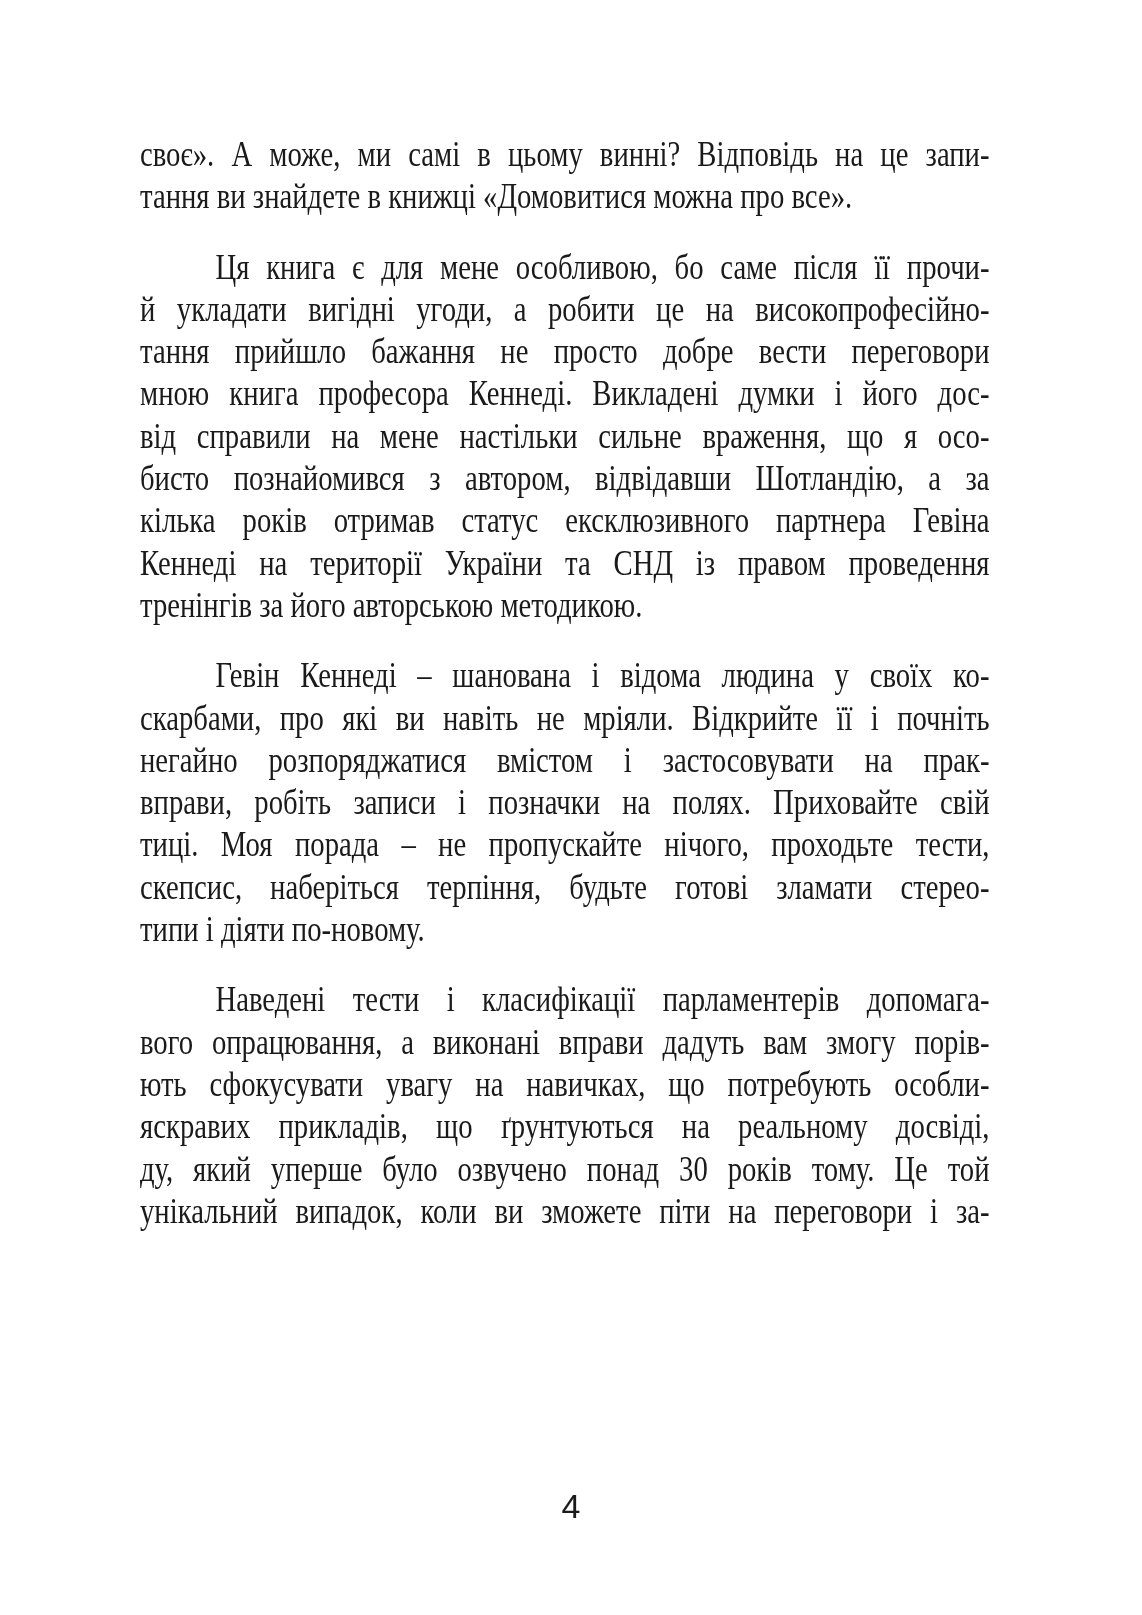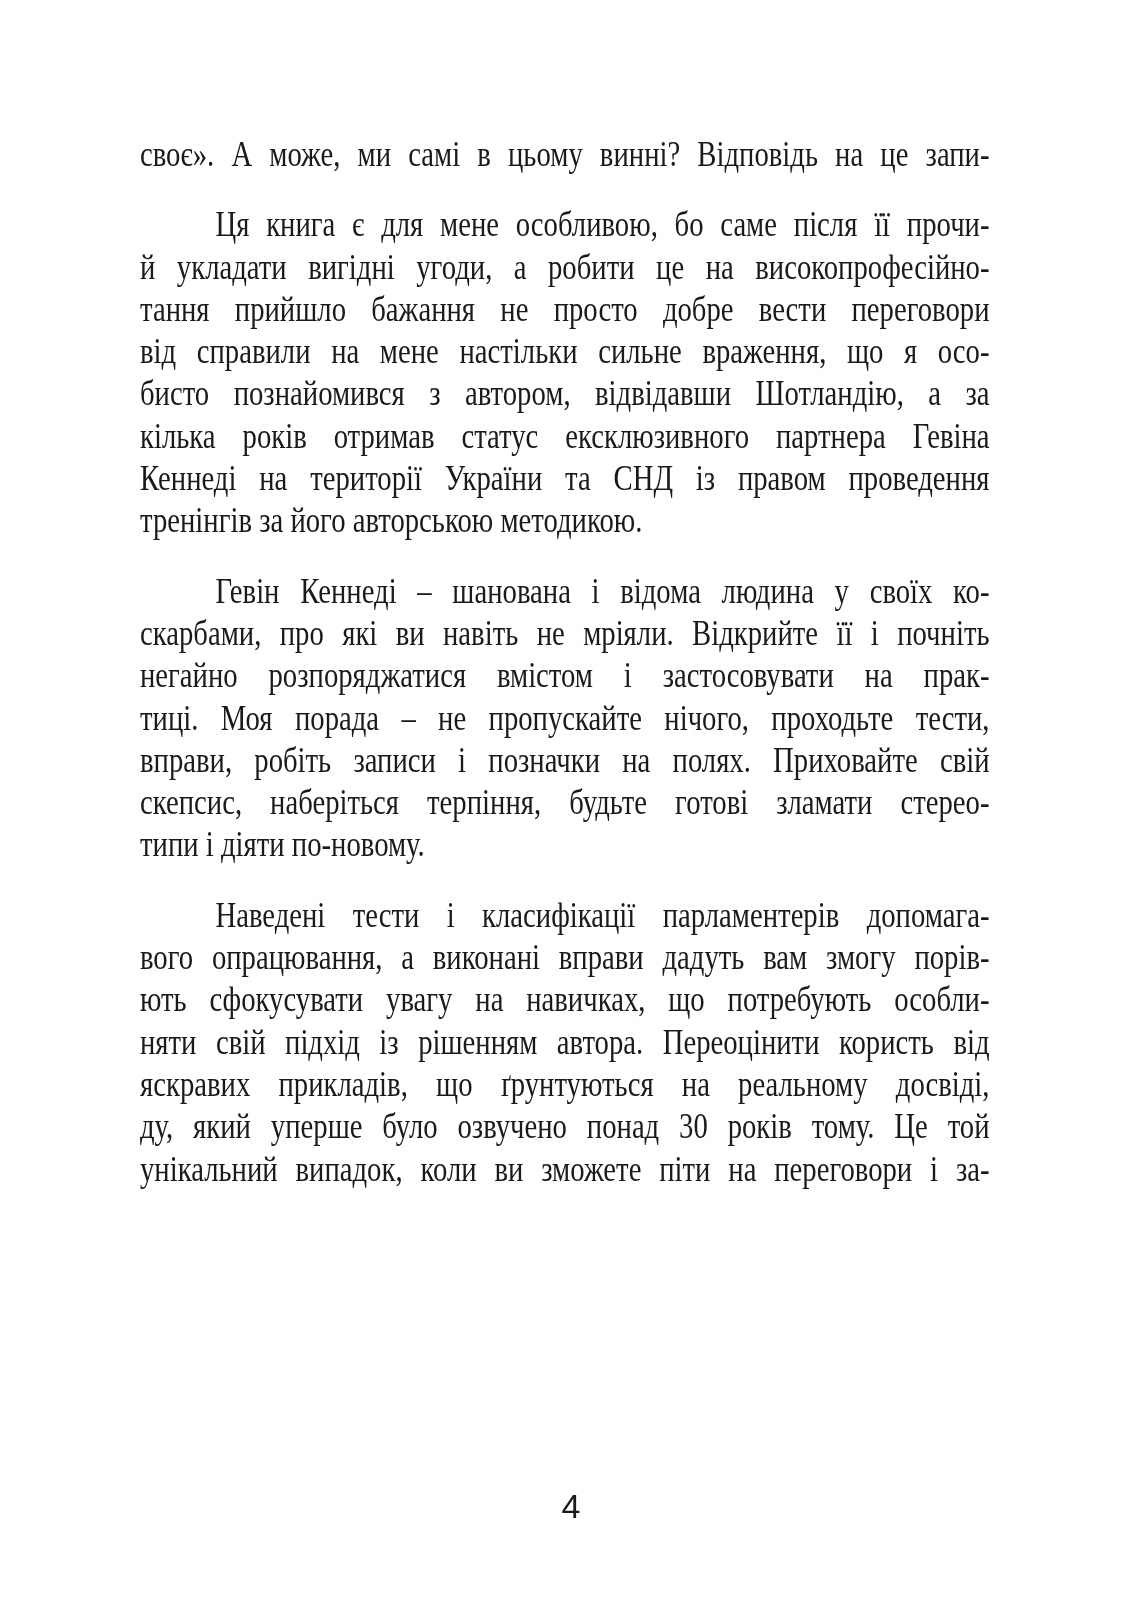--- a/index.html
+++ b/index.html
@@ -70,48 +70,49 @@
     }
   </style>
 </head>
 <body>
 
 <div class="page">
   <div class="text-block">
 
     <div class="paragraph">
       <span class="line"><span class="inner">своє». А може, ми самі в цьому винні? Відповідь на це запи-</span></span>
+      <span class="line last"><span class="inner">тання ви знайдете в книжці «Домовитися можна про все».</span></span>
     </div>
 
     <div class="paragraph">
       <span class="line indent"><span class="inner">Ця книга є для мене особливою, бо саме після її прочи-</span></span>
       <span class="line"><span class="inner">й укладати вигідні угоди, а робити це на високопрофесійно-</span></span>
       <span class="line"><span class="inner">тання прийшло бажання не просто добре вести переговори</span></span>
+      <span class="line"><span class="inner">мною книга професора Кеннеді. Викладені думки і його дос-</span></span>
       <span class="line"><span class="inner">від справили на мене настільки сильне враження, що я осо-</span></span>
       <span class="line"><span class="inner">бисто познайомився з автором, відвідавши Шотландію, а за</span></span>
       <span class="line"><span class="inner">кілька років отримав статус ексклюзивного партнера Гевіна</span></span>
       <span class="line"><span class="inner">Кеннеді на території України та СНД із правом проведення</span></span>
       <span class="line last"><span class="inner">тренінгів за його авторською методикою.</span></span>
     </div>
 
     <div class="paragraph">
       <span class="line indent"><span class="inner">Гевін Кеннеді – шанована і відома людина у своїх ко-</span></span>
       <span class="line"><span class="inner">скарбами, про які ви навіть не мріяли. Відкрийте її і почніть</span></span>
       <span class="line"><span class="inner">негайно розпоряджатися вмістом і застосовувати на прак-</span></span>
+      <span class="line"><span class="inner">вправи, робіть записи і позначки на полях. Приховайте свій</span></span>
       <span class="line"><span class="inner">тиці. Моя порада – не пропускайте нічого, проходьте тести,</span></span>
-      <span class="line"><span class="inner">вправи, робіть записи і позначки на полях. Приховайте свій</span></span>
       <span class="line"><span class="inner">скепсис, наберіться терпіння, будьте готові зламати стерео-</span></span>
       <span class="line last"><span class="inner">типи і діяти по-новому.</span></span>
     </div>
 
     <div class="paragraph">
       <span class="line indent"><span class="inner">Наведені тести і класифікації парламентерів допомага-</span></span>
       <span class="line"><span class="inner">вого опрацювання, а виконані вправи дадуть вам змогу порів-</span></span>
       <span class="line"><span class="inner">ють сфокусувати увагу на навичках, що потребують особли-</span></span>
-      <span class="line"><span class="inner">няти свій підхід із рішенням автора. Переоцінити користь від</span></span>
       <span class="line"><span class="inner">яскравих прикладів, що ґрунтуються на реальному досвіді,</span></span>
       <span class="line"><span class="inner">ду, який уперше було озвучено понад 30 років тому. Це той</span></span>
       <span class="line"><span class="inner">унікальний випадок, коли ви зможете піти на переговори і за-</span></span>
     </div>
 
   </div>
 
   <div class="page-number">4</div>
 </div>
 

